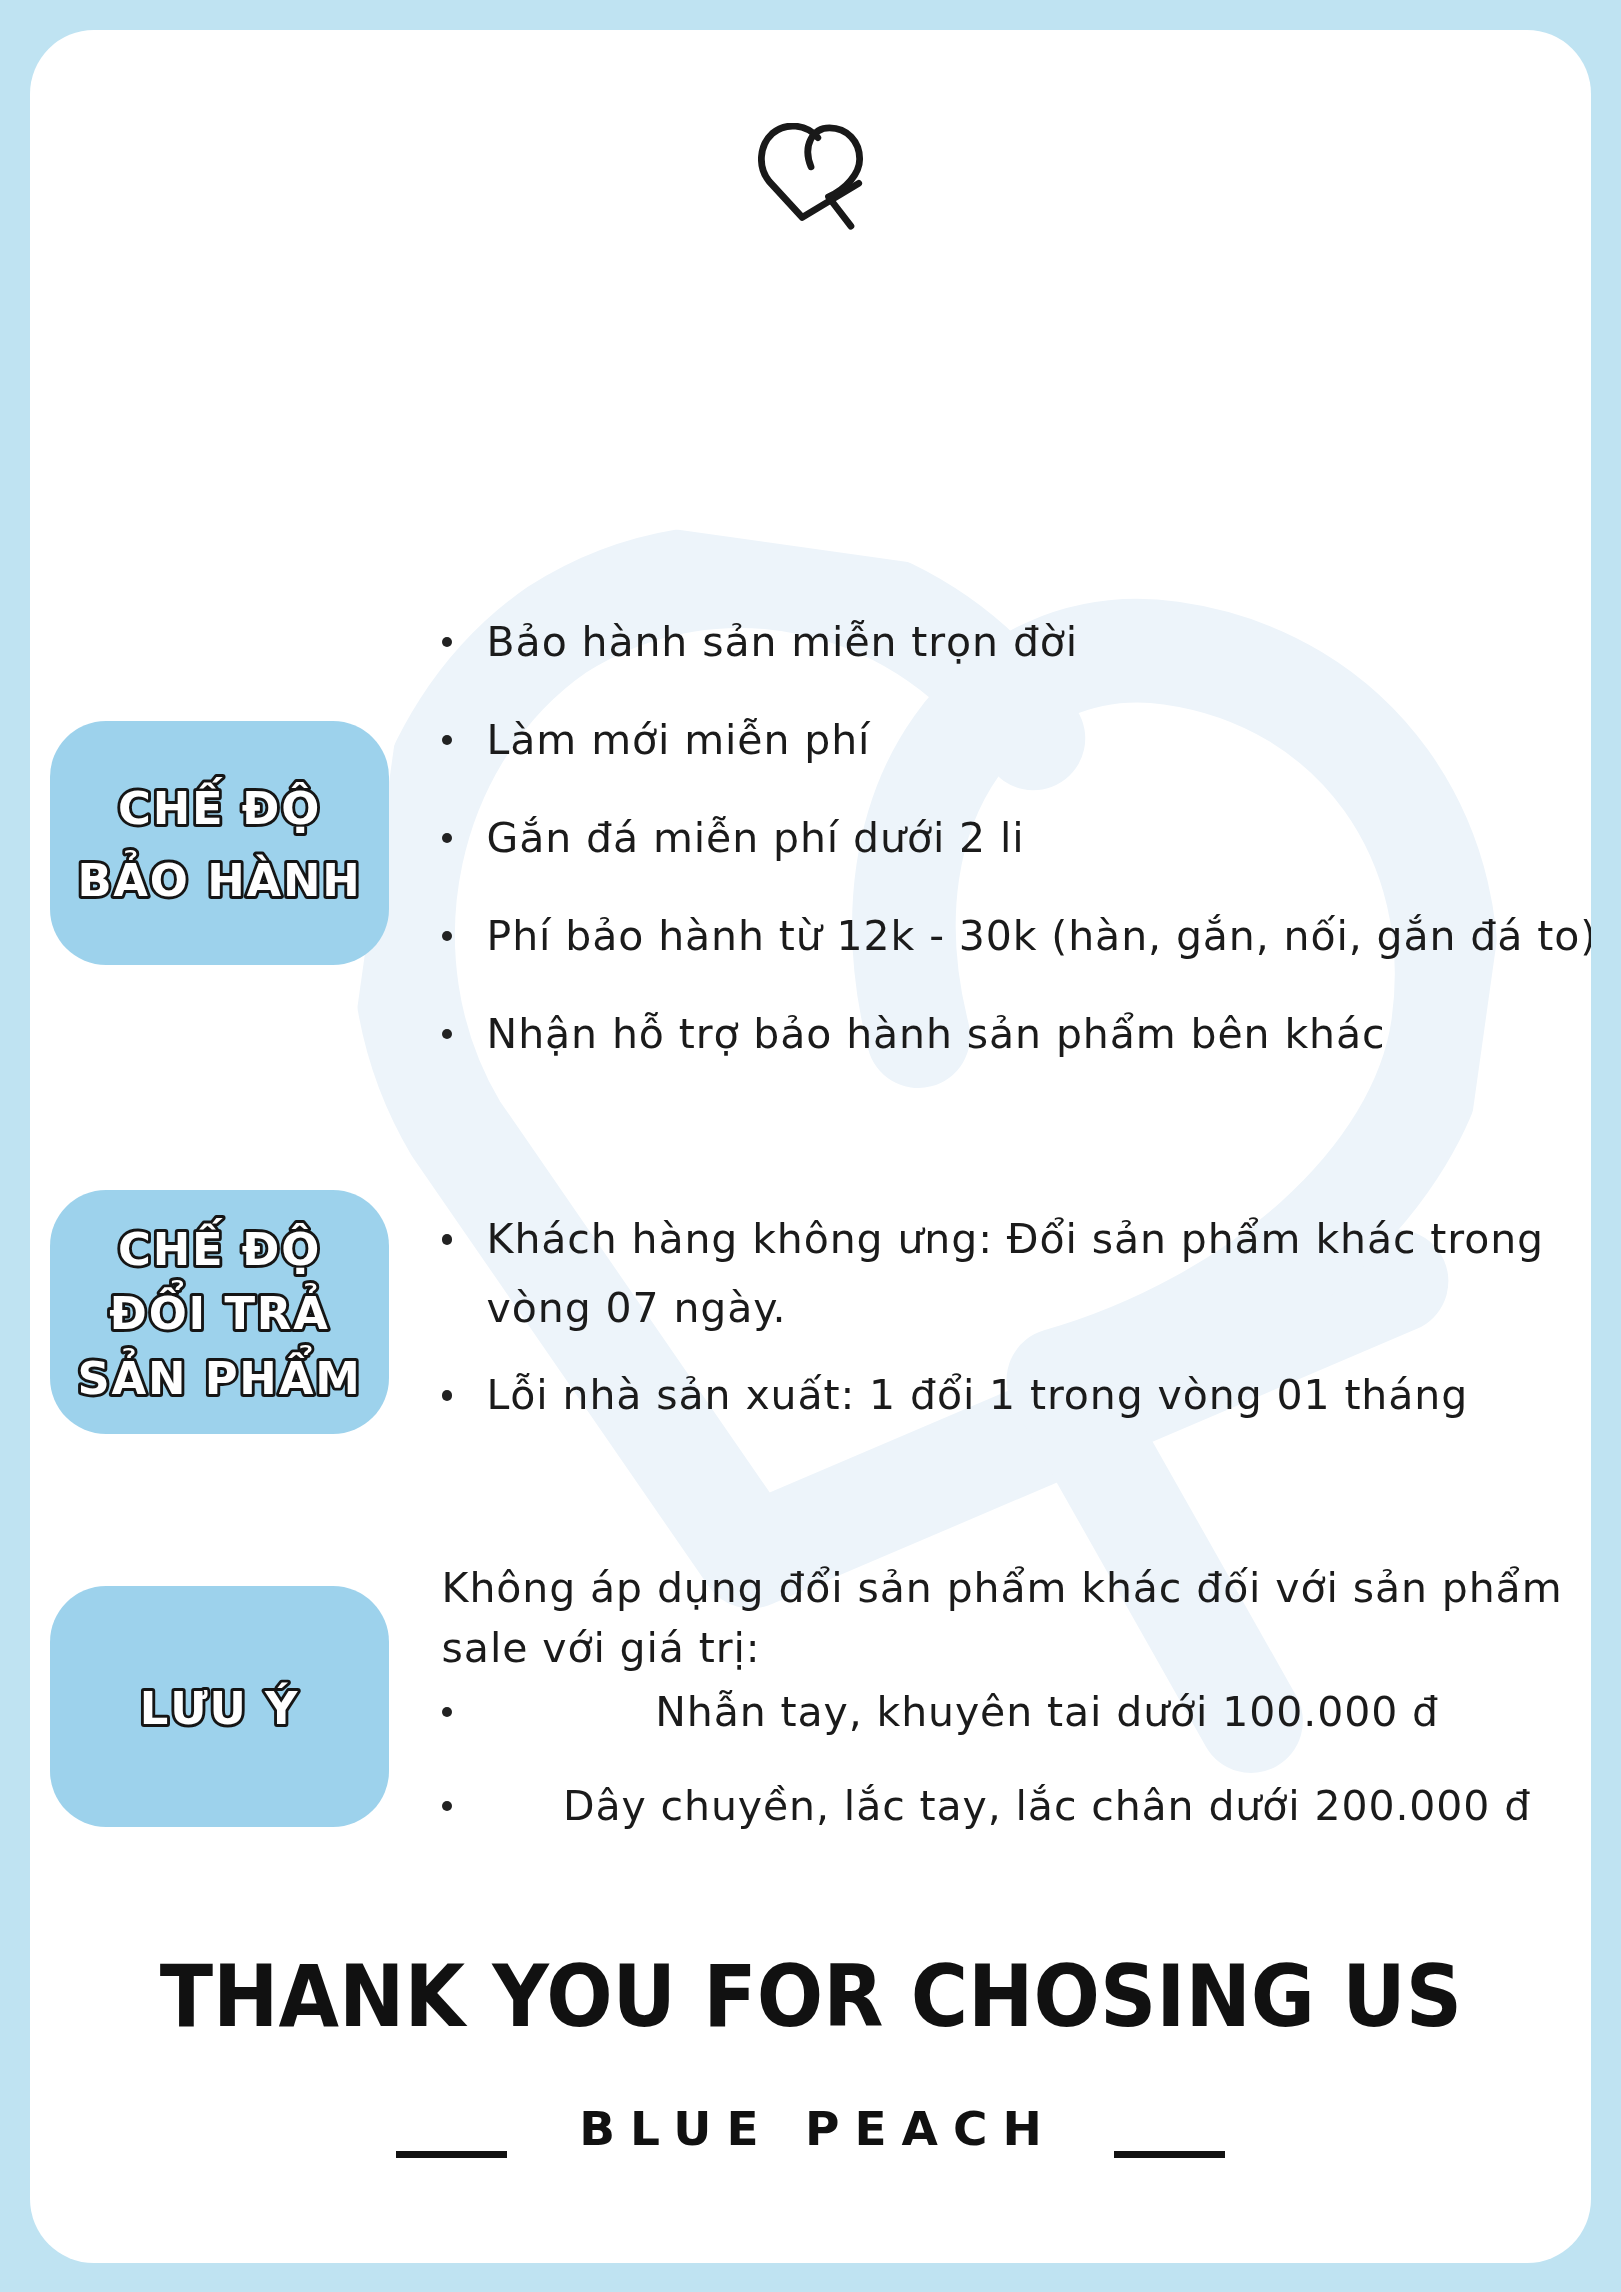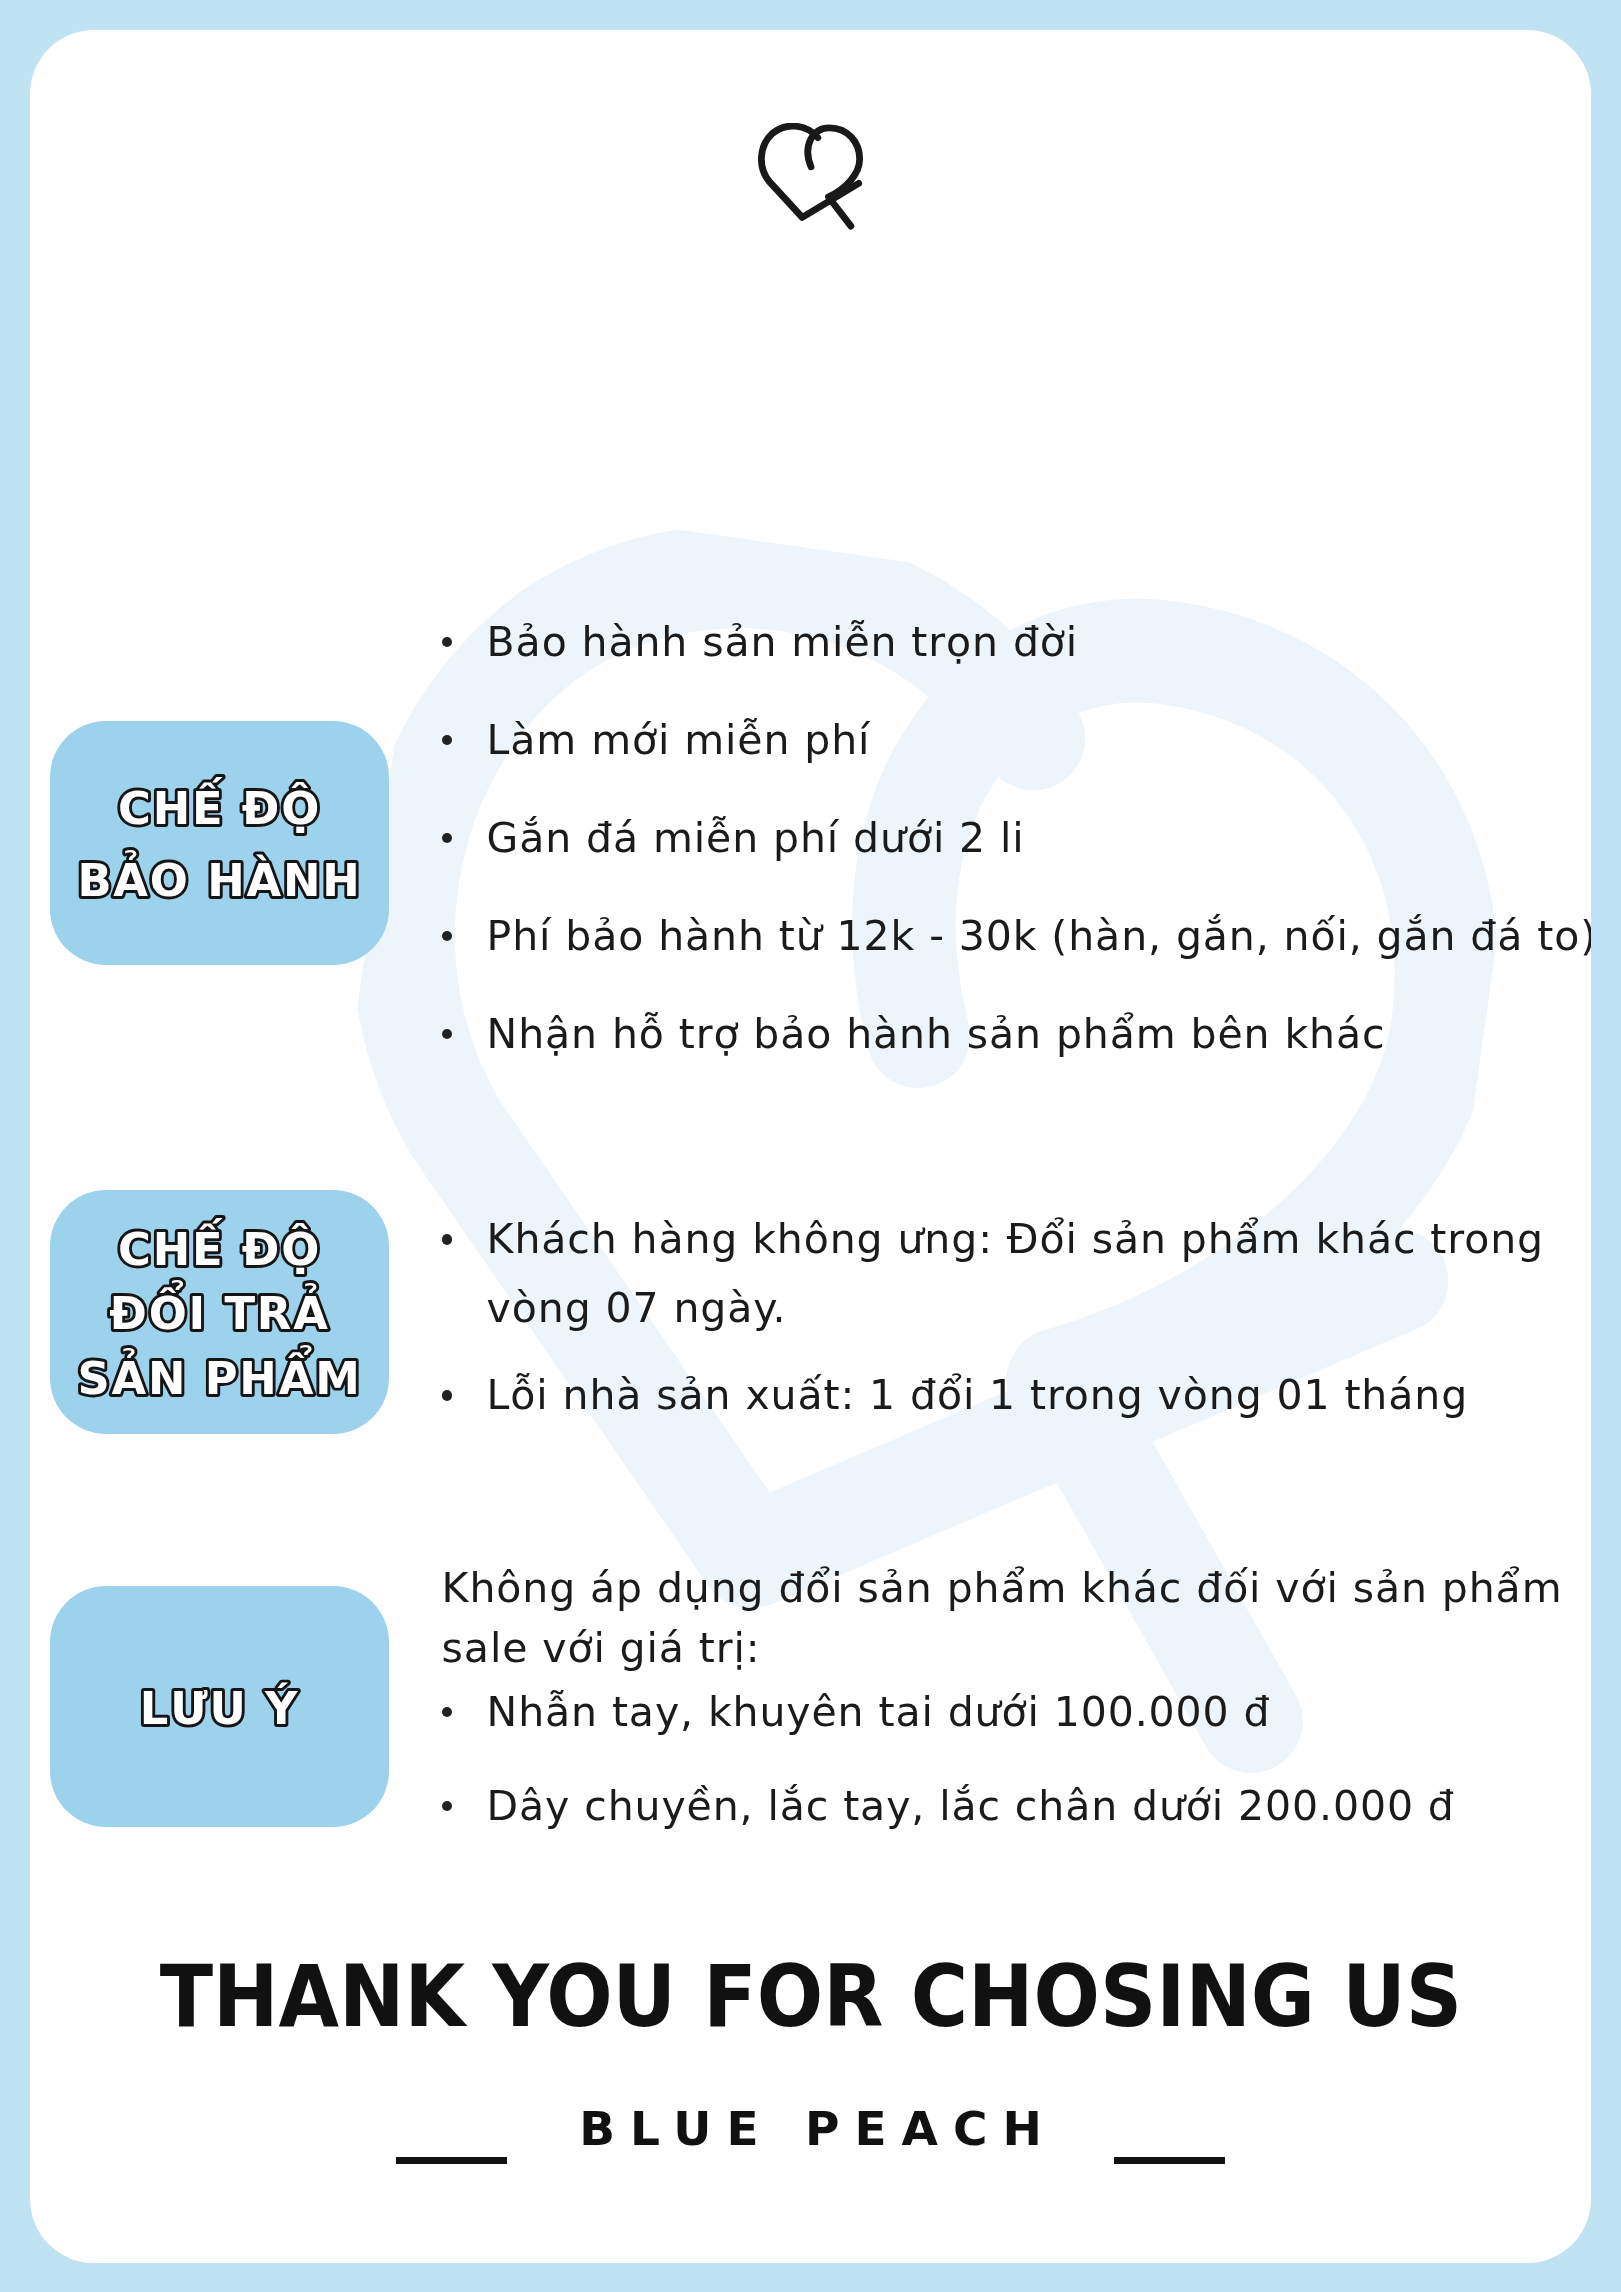--- a/index.html
+++ b/index.html
@@ -94,21 +94,21 @@
     border-radius:50%;
     background:#222;
   }
   #list-warranty{top:583px;width:1173px;}
   #list-warranty li{line-height:59px;margin-bottom:39px;}
   #list-warranty li::before{top:24px;}
   #list-exchange{top:1175px;width:1146px;}
   #list-exchange li{line-height:69px;margin-bottom:18px;}
   #list-exchange li::before{top:29.6px;}
   #list-note{top:1652px;width:1173px;}
-  #list-note li{line-height:60px;margin-bottom:34px;}
+  #list-note li{line-height:60px;margin-bottom:34px;text-align:center;}
   #list-note li::before{top:25px;}
   .note-intro{
     position:absolute;
     left:412px;top:1528px;
     width:1173px;
     font-size:41px;
     line-height:60px;
     letter-spacing:0.9px;
     color:var(--text);
     white-space:pre-line;
@@ -122,21 +122,21 @@
     font-weight:bold;
     color:#111;
     letter-spacing:0;
     transform:scaleX(0.92);
   }
   .brand-row{
     position:absolute;
     left:0;right:0;top:2064px;
     display:flex;
     justify-content:center;
-    align-items:flex-end;
+    align-items:center;
     gap:57px;
   }
   .brand-name{
     font-size:47px;
     font-weight:bold;
     color:#111;
     letter-spacing:15px;
     padding-left:15px; 
     line-height:70px;
   }

